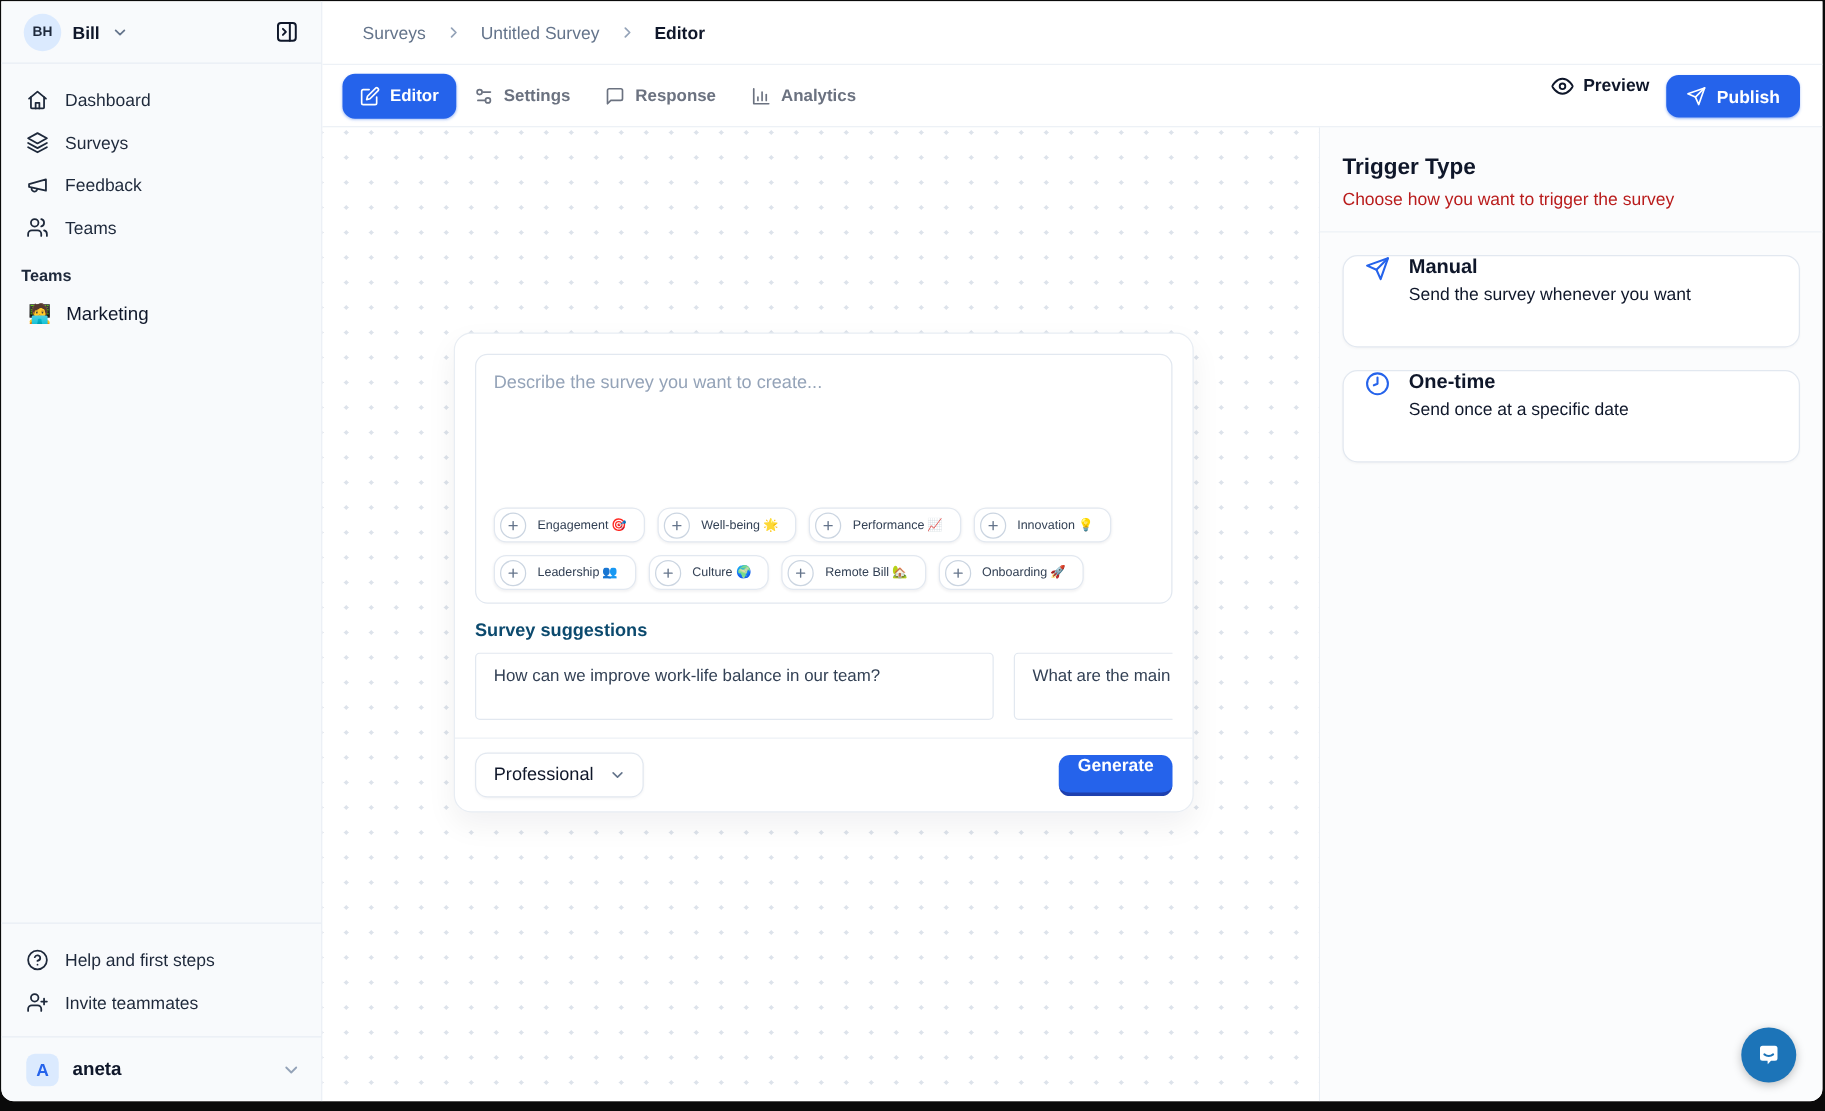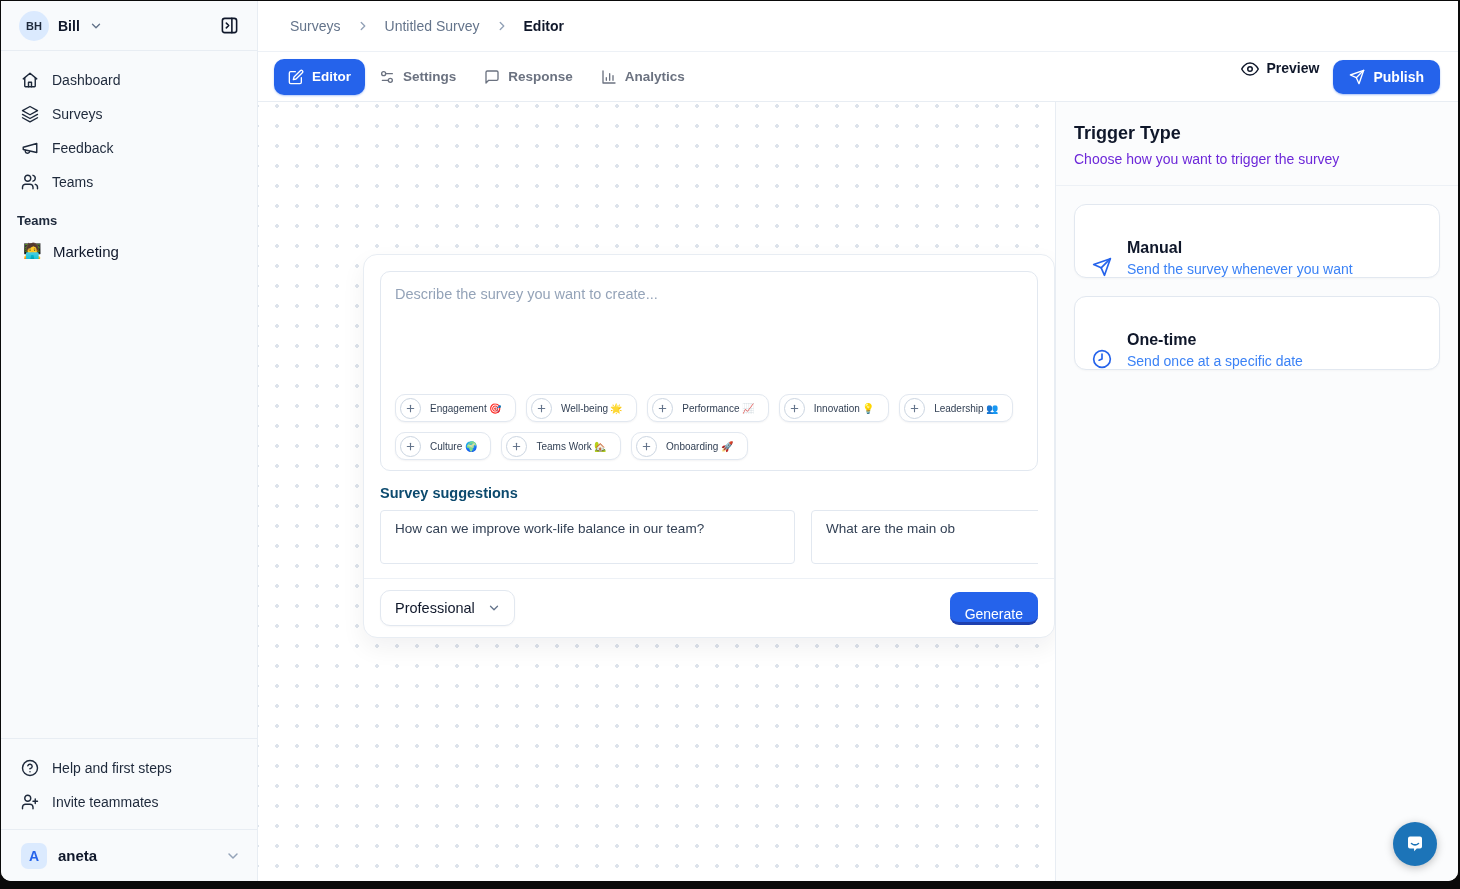--- a/index.html
+++ b/index.html
@@ -37,44 +37,44 @@
   .tab { display:flex; align-items:center; gap:8px; height:36px; padding:0 14px; border-radius:10px; font-size:13.5px; font-weight:600; color:#6b7280; cursor:pointer; }
   .tab.active { background:#2563eb; color:#fff; box-shadow:0 1px 2px rgba(37,99,235,.35); }
   .toolbar .spacer { flex:1; }
   .preview-btn { display:flex; gap:8px; font-size:14px; font-weight:600; color:#0f172a; padding:0 14px; height:34px; cursor:pointer; }
   .publish-btn { display:flex; align-items:center; gap:8px; background:#2563eb; color:#fff; font-size:14px; font-weight:700; height:34px; padding:0 16px; border-radius:10px; cursor:pointer; box-shadow:0 1px 2px rgba(37,99,235,.4); }
 
   .content-row { flex:1; display:flex; min-height:0; }
 
   
   .canvas { flex:1; position:relative; background:#fff; background-image:radial-gradient(#dde3eb 1.6px, transparent 1.7px); background-size:20px 20px; background-position:9px 14px; overflow:hidden; }
-  .composer-card { position:absolute; left:105px; top:152px; width:692px; background:#fff; border:1px solid #e8edf3; border-radius:14px; box-shadow:0 10px 24px rgba(15,23,42,.06); padding:16px 16px 0 16px; }
+  .composer-card { position:absolute; left:105px; top:164px; width:592px; background:#fff; border:1px solid #e8edf3; border-radius:14px; box-shadow:0 10px 24px rgba(15,23,42,.06); padding:16px 16px 0 16px; }
   .prompt-box { position:relative; height:200px; border:1px solid #e2e8f0; border-radius:10px; padding:14px; }
   .prompt-placeholder { font-size:14.5px; color:#94a3b8; }
   .chips { position:absolute; left:14px; right:8px; bottom:10px; display:flex; flex-wrap:wrap; gap:10px; }
   .chip { display:flex; align-items:center; gap:9px; height:28px; padding:0 13px 0 4px; background:#fff; border:1px solid #e2e8f0; border-radius:10px; box-shadow:0 1px 2px rgba(15,23,42,.05); font-size:10px; color:#334155; cursor:pointer; white-space:nowrap; }
   .plus-circle { width:21px; height:21px; border:1px solid #cbd5e1; border-radius:50%; display:flex; align-items:center; justify-content:center; color:#64748b; }
 
   .sugg-title { margin:14px 0 9px 0; font-size:14.5px; font-weight:700; color:#0c4a6e; }
   .sugg-row { display:flex; gap:16px; overflow:hidden; }
   .sugg-card { flex:none; width:415px; height:54px; border:1px solid #e2e8f0; border-radius:4px; padding:10px 14px; font-size:13.5px; color:#334155; background:#fff; cursor:pointer; }
   .composer-footer { margin:14px -16px 0 -16px; border-top:1px solid #edf1f6; padding:11px 16px; display:flex; align-items:center; justify-content:space-between; }
   .tone-select { display:flex; align-items:center; gap:12px; height:36px; padding:0 13px 0 14px; border:1px solid #e2e8f0; border-radius:10px; background:#fff; font-size:14.5px; color:#0f172a; cursor:pointer; box-shadow:0 1px 2px rgba(15,23,42,.04); }
-  .generate-btn { height:33px; padding:0 15px; background:#2563eb; border-radius:9px; border-bottom:3px solid #1e40af; color:#fff; font-size:14px; font-weight:400; display:flex; align-items:flex-end; cursor:pointer; }
+  .generate-btn { height:33px; padding:0 15px; background:#2563eb; border-radius:9px; border-bottom:3px solid #1e40af; color:#fff; font-size:14px; font-weight:700; display:flex; align-items:flex-start; cursor:pointer; }
 
   
   .trigger-panel { width:403px; min-width:403px; border-left:1px solid #e8edf3; background:#fbfcfd; display:flex; flex-direction:column; }
   .panel-header { padding:21px 24px 18px 18px; border-bottom:1px solid #edf1f6; }
   .panel-title { font-size:18px; font-weight:700; color:#0f172a; margin-bottom:7px; }
-  .panel-subtitle { font-size:14px; color:#6d28d9; }
+  .panel-subtitle { font-size:14px; color:#b91c1c; }
   .panel-body { padding:18px; display:flex; flex-direction:column; gap:18px; }
-  .trigger-card { background:#fff; border:1px solid #e2e8f0; border-radius:12px; height:74px; display:flex; align-items:flex-end; gap:14px; padding:0 18px 0 16px; cursor:pointer; box-shadow:0 1px 2px rgba(15,23,42,.03); }
+  .trigger-card { background:#fff; border:1px solid #e2e8f0; border-radius:12px; height:74px; display:flex; align-items:flex-start; gap:14px; padding:0 18px 0 16px; cursor:pointer; box-shadow:0 1px 2px rgba(15,23,42,.03); }
   .trigger-icon { width:22px; display:flex; align-items:center; justify-content:center; flex:none; }
   .trigger-title { font-size:16px; font-weight:700; color:#0f172a; margin-bottom:4px; }
-  .trigger-desc { font-size:14px; color:#3b82f6; }
+  .trigger-desc { font-size:14px; color:#0f172a; }
 
   
   .chat-launcher { position:absolute; left:1393px; top:822px; width:44px; height:44px; border-radius:50%; background:#1c74b8; display:flex; align-items:center; justify-content:center; cursor:pointer; box-shadow:0 2px 8px rgba(0,0,0,.25); }
 
   svg { display:block; }
 </style>
 </head>
 <body>
 
 <div class="screen">
@@ -298,21 +298,21 @@
                     </span>
                     <span>Culture 🌍</span>
                   </div>
                 <div class="chip">
                     <span class="plus-circle">
                       <svg width="11" height="11" viewBox="0 0 24 24" fill="none" stroke="#64748b" stroke-width="2.4" stroke-linecap="round">
                         <line x1="12" y1="5" x2="12" y2="19"></line>
                         <line x1="5" y1="12" x2="19" y2="12"></line>
                       </svg>
                     </span>
-                    <span>Teams Work 🏡</span>
+                    <span>Remote Bill 🏡</span>
                   </div>
                 <div class="chip">
                     <span class="plus-circle">
                       <svg width="11" height="11" viewBox="0 0 24 24" fill="none" stroke="#64748b" stroke-width="2.4" stroke-linecap="round">
                         <line x1="12" y1="5" x2="12" y2="19"></line>
                         <line x1="5" y1="12" x2="19" y2="12"></line>
                       </svg>
                     </span>
                     <span>Onboarding 🚀</span>
                   </div>

